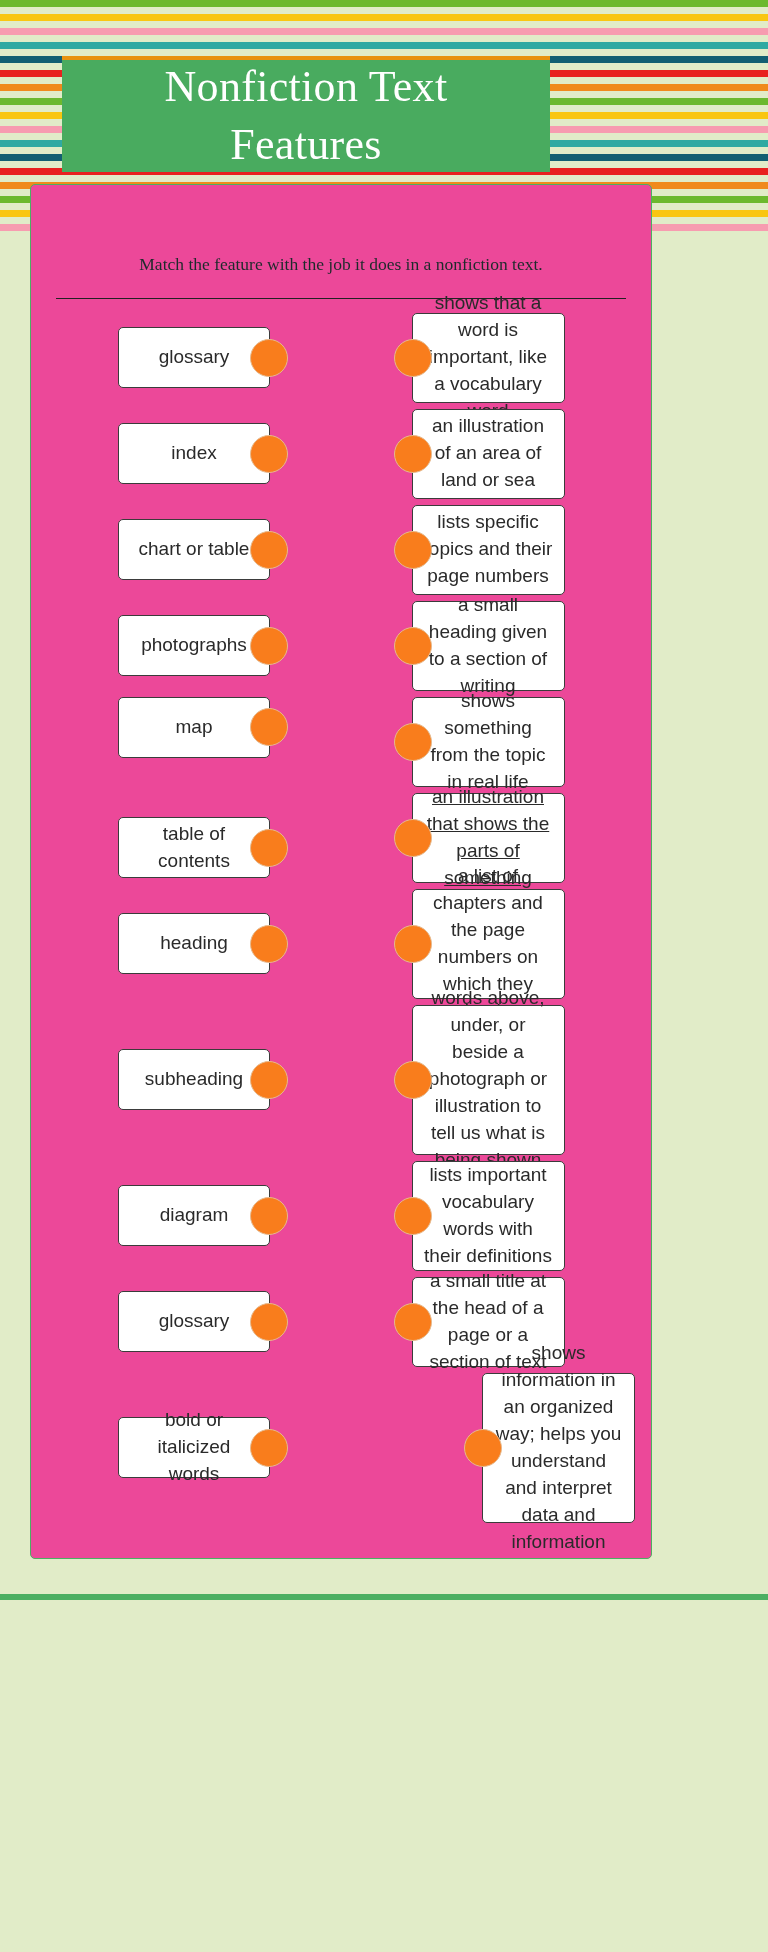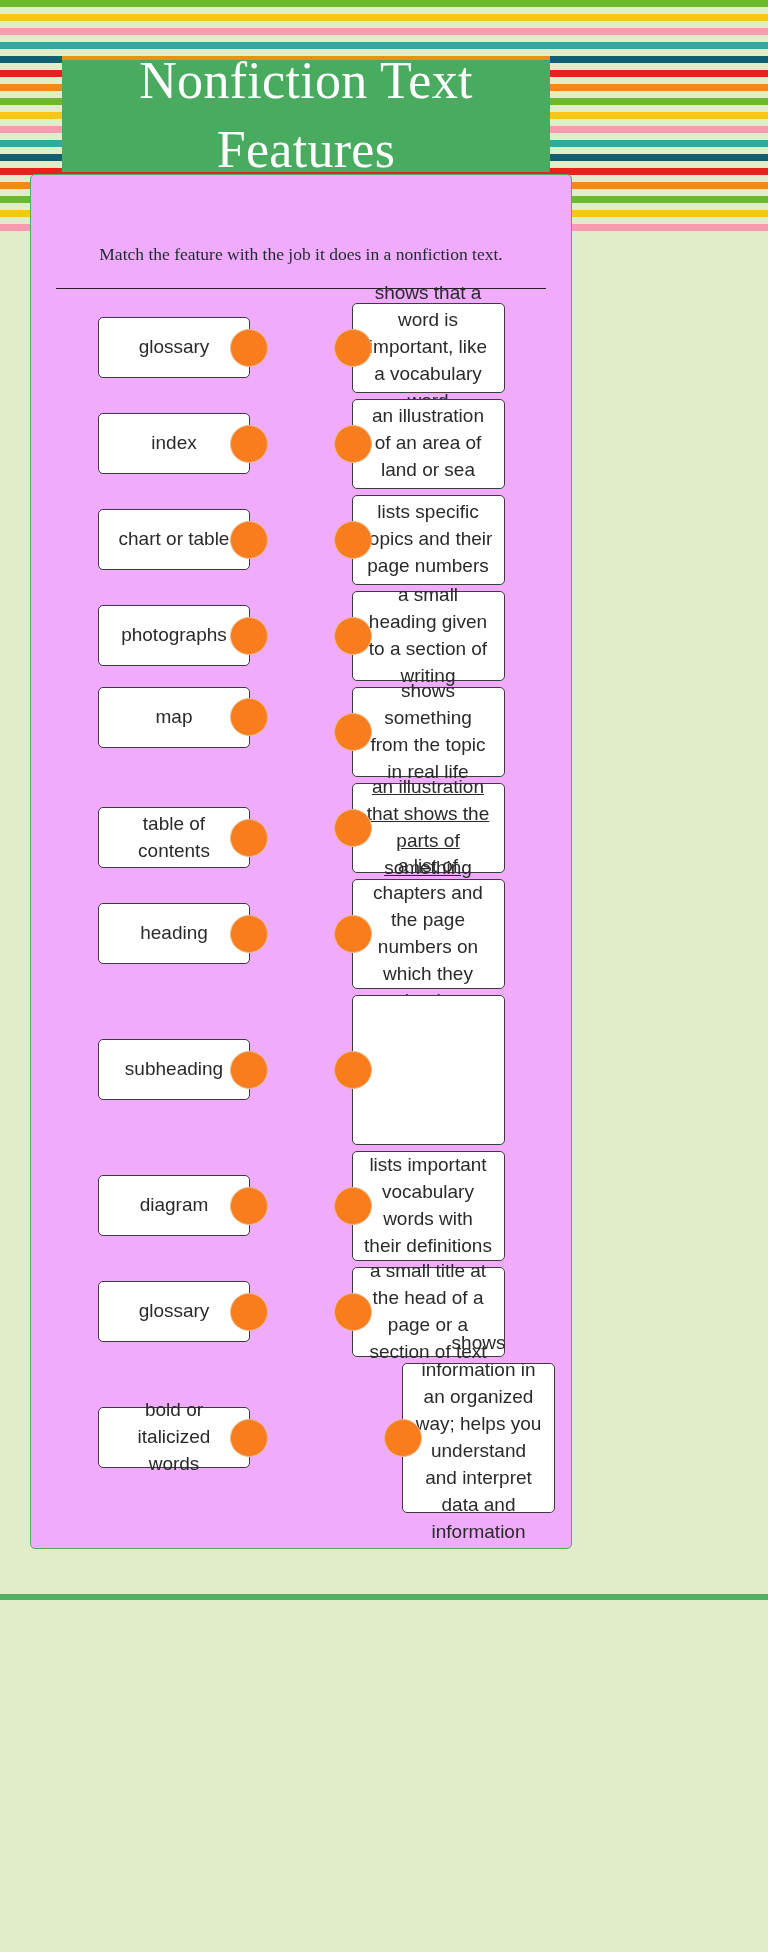--- a/index.html
+++ b/index.html
@@ -36,36 +36,36 @@
     background: #49ab5f;
     border-top: 4px solid #e8920f;
     z-index: 3;
     display: flex;
     align-items: center;
     justify-content: center;
   }
   #header-title {
     font-family: "Liberation Serif", serif;
     color: #ffffff;
-    font-size: 52px;
+    font-size: 44px;
     line-height: 1.32;
     text-align: center;
     letter-spacing: 0.3px;
     font-weight: 400;
     width: 400px;
   }
 
   
   #worksheet-card {
     position: absolute;
     left: 30px;
-    top: 174px;
-    width: 542px;
+    top: 184px;
+    width: 622px;
     height: 1375px;
-    background: #f0abfc;
+    background: #ec4899;
     border: 1.5px solid #4caf62;
     border-radius: 5px;
     z-index: 2;
     padding: 0;
   }
 
   #instruction {
     font-family: "Liberation Serif", serif;
     font-size: 17.5px;
     color: #1d2b2b;
@@ -276,20 +276,21 @@
       </div>
       <div class="match-row" style="min-height: 150px; margin-bottom: 6px;">
         <div class="col-left" style="align-items: center;">
           <div class="match-box left-box" style="height: 61px;">
             <span>subheading</span>
             <span class="dot dot-right"></span>
           </div>
         </div>
         <div class="col-right" style="align-items: center;">
           <div class="match-box right-box" style="height: 150px;">
+            <span>words above, under, or beside a photograph or illustration to tell us what is being shown</span>
             <span class="dot dot-left"></span>
           </div>
         </div>
       </div>
       <div class="match-row" style="min-height: 110px; margin-bottom: 6px;">
         <div class="col-left" style="align-items: center;">
           <div class="match-box left-box" style="height: 61px;">
             <span>diagram</span>
             <span class="dot dot-right"></span>
           </div>

